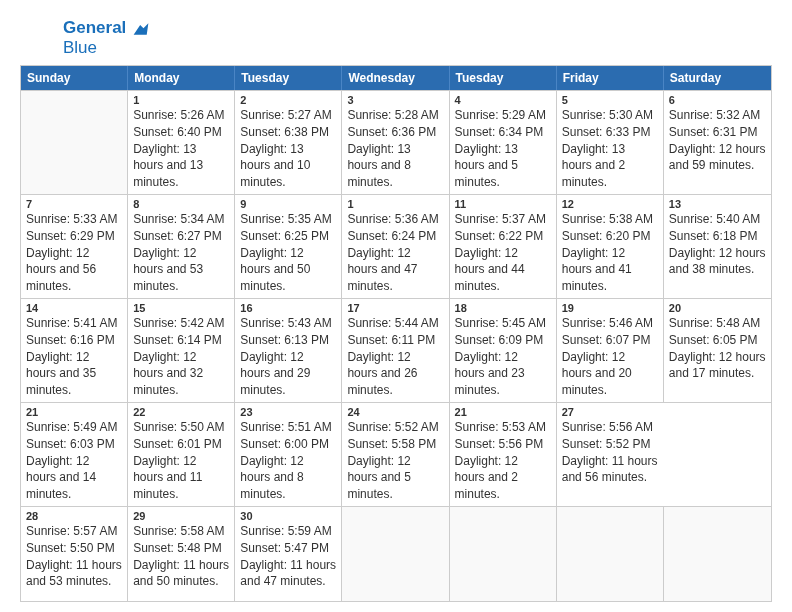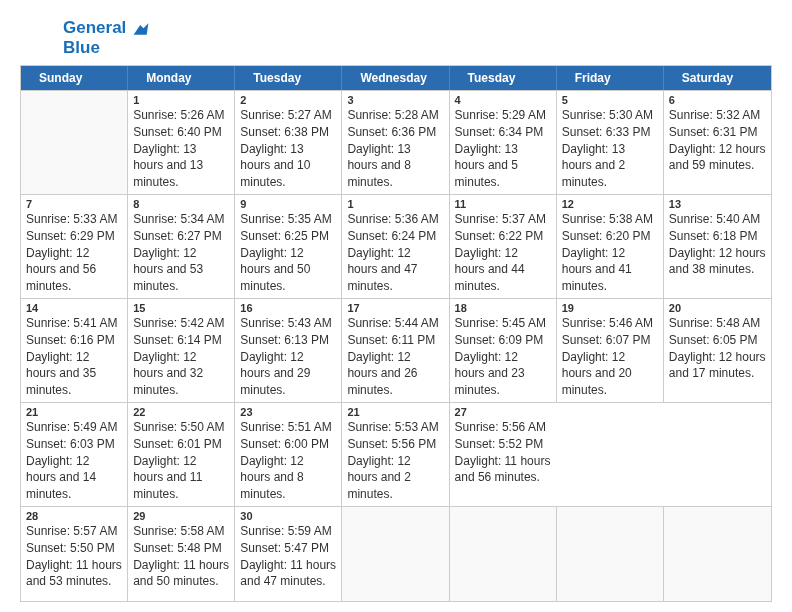--- a/index.html
+++ b/index.html
@@ -54,21 +54,21 @@
     }
     .cal-header {
       display: grid;
       grid-template-columns: repeat(7, 1fr);
       background: #2b6cb0;
     }
     .cal-header-cell {
       color: #fff;
       font-size: 12px;
       font-weight: bold;
-      padding: 5px 18px;
+      padding: 5px 6px;
       text-align: left;
       border-right: 1px solid #4a85c5;
     }
     .cal-header-cell:last-child { border-right: none; }
     .cal-body {
       flex: 1;
       display: flex;
       flex-direction: column;
     }
     .cal-row {
@@ -105,21 +105,21 @@
 <div class="page">
   <div class="header">
     <div class="logo">
       <div>
         <div style="font-size:17px;font-weight:bold;color:#333;line-height:1.15;">
           <span style="color:#1a6fba;">General</span>
           <svg class="logo-icon" viewBox="0 0 22 22" style="display:inline-block;vertical-align:middle;margin-left:1px;">
             <polygon points="2,18 10,6 14,10 20,4 18,18" fill="#1a6fba"></polygon>
           </svg>
         </div>
-        <div style="font-size:17px;font-weight:bold;color:#1a6fba;line-height:1.15;">Blue</div>
+        <div style="font-size:17px;font-weight:normal;color:#1a6fba;line-height:1.15;">Blue</div>
       </div>
     </div>
     <div class="title-block">
       <div class="month-title"></div>
       <div class="subtitle"></div>
     </div>
   </div>
 
   <div class="calendar">
     <div class="cal-header" id="cal-header-row">
@@ -226,20 +226,24 @@
           </div>
           <div class="cal-cell">
             <span class="day-num">22</span>
             <div class="day-info">Sunrise: 5:50 AM<br>Sunset: 6:01 PM<br>Daylight: 12 hours and 11 minutes.</div>
           </div>
           <div class="cal-cell">
             <span class="day-num">23</span>
             <div class="day-info">Sunrise: 5:51 AM<br>Sunset: 6:00 PM<br>Daylight: 12 hours and 8 minutes.</div>
           </div>
           <div class="cal-cell">
+            <span class="day-num">24</span>
+            <div class="day-info">Sunrise: 5:52 AM<br>Sunset: 5:58 PM<br>Daylight: 12 hours and 5 minutes.</div>
+          </div>
+          <div class="cal-cell">
             <span class="day-num">21</span>
             <div class="day-info">Sunrise: 5:53 AM<br>Sunset: 5:56 PM<br>Daylight: 12 hours and 2 minutes.</div>
           </div>
           <div class="cal-cell">
             <span class="day-num">27</span>
             <div class="day-info">Sunrise: 5:56 AM<br>Sunset: 5:52 PM<br>Daylight: 11 hours and 56 minutes.</div>
           </div>
         </div>
         <div class="cal-row">
           <div class="cal-cell">

